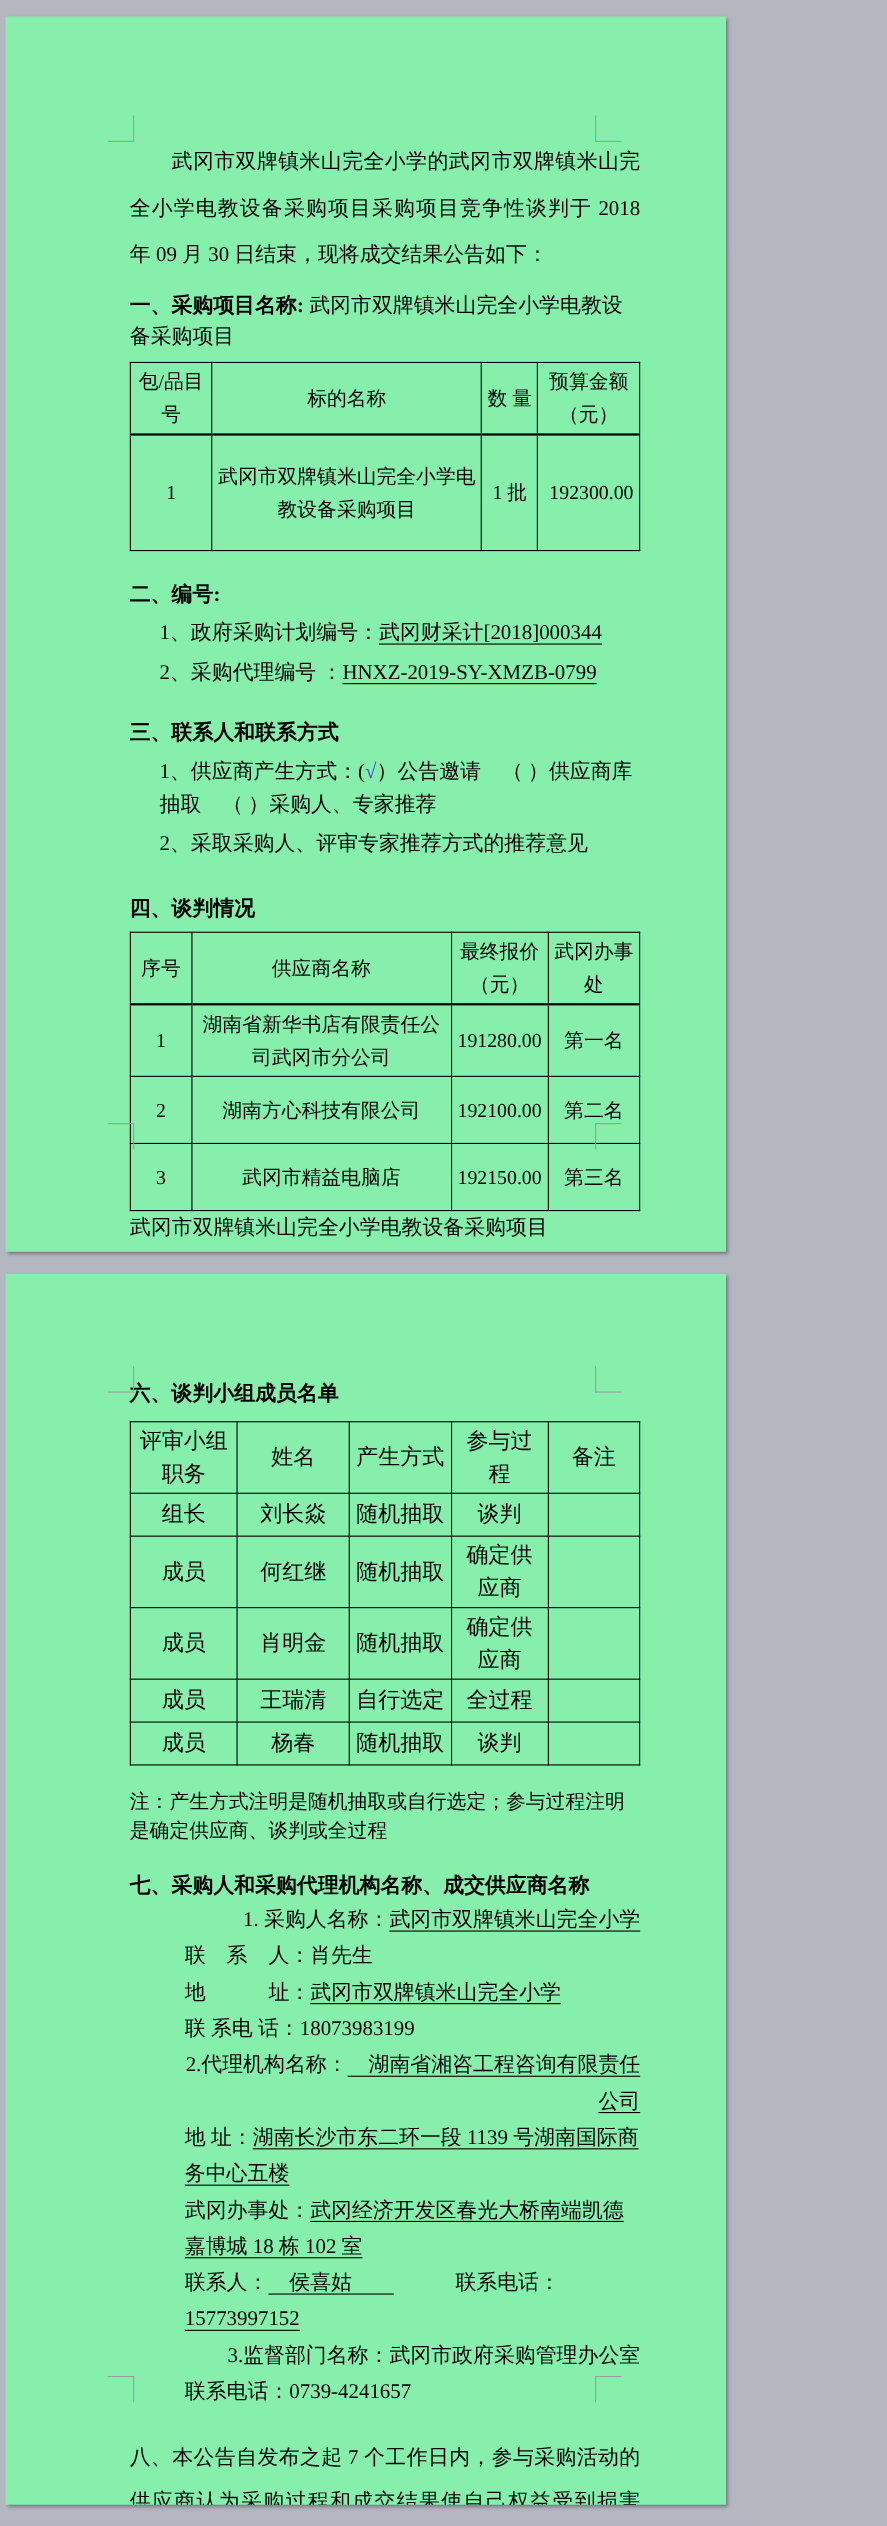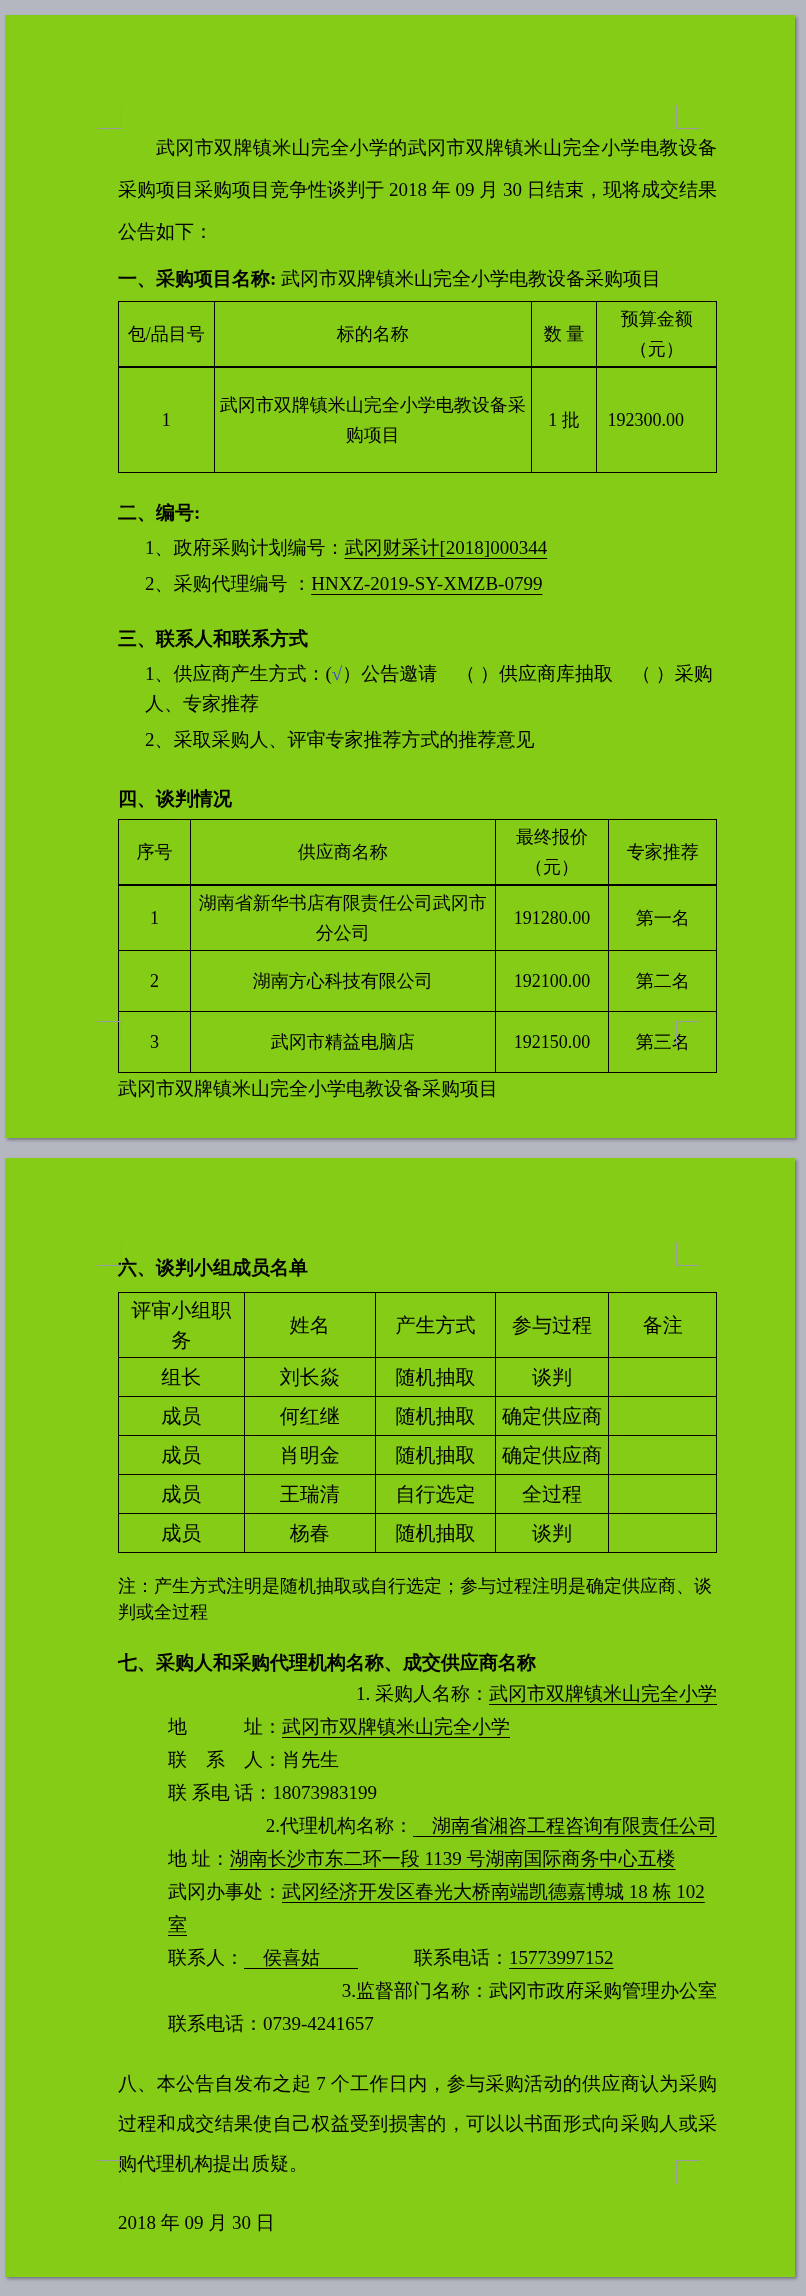--- a/index.html
+++ b/index.html
@@ -4,21 +4,21 @@
 <style>
   html,body{margin:0;padding:0;}
   body{
     width:806px;height:2296px;box-sizing:border-box;
     padding:15px 6px 19px 5px;
     background:#b4b6c0;
     font-family:"Liberation Serif","DejaVu Serif",serif;
     color:#000;overflow:hidden;
   }
   .page{
-    width:790px;background:#84cc16;position:relative;overflow:hidden;
+    width:655px;background:#86efac;position:relative;overflow:hidden;
     box-shadow:2px 2px 3px rgba(70,72,82,0.55);
     font-family:Liberation Serif, serif;
   }
   .page1{height:1123px;}
   .page2{height:1119px;margin-top:20px;}
   .content{padding:0 78px 0 113px;font-size:19px;line-height:30px;}
   .page1 .content{padding-top:112px;}
   .page2 .content{padding-top:96px;}
 
   
@@ -118,21 +118,21 @@
           <col style="width:12%">
           <col style="width:51%">
           <col style="width:19%">
           <col style="width:18%">
         </colgroup>
     <thead>
           <tr>
             <th>序号</th>
             <th>供应商名称</th>
             <th>最终报价（元）</th>
-            <th>专家推荐</th>
+            <th>武冈办事处</th>
           </tr>
         </thead>
         <tbody>
           <tr>
             <td>1</td>
             <td>湖南省新华书店有限责任公司武冈市分公司</td>
             <td>191280.00</td>
             <td>第一名</td>
           </tr>
           <tr>
@@ -217,22 +217,22 @@
             <td>谈判</td>
             <td></td>
           </tr>
         </tbody>
       </table>
     <div class="note">注：产生方式注明是随机抽取或自行选定；参与过程注明是确定供应商、谈判或全过程</div>
 
     <p class="h" style="margin-top:24px;">七、采购人和采购代理机构名称、成交供应商名称</p>
 
     <div class="s7line ind1"><span>1. 采购人名称：</span><span class="u">武冈市双牌镇米山完全小学</span></div>
+    <div class="s7line ind2"><span>联　系　人：</span><span>肖先生</span></div>
     <div class="s7line ind2"><span>地　　　址：</span><span class="u">武冈市双牌镇米山完全小学</span></div>
-    <div class="s7line ind2"><span>联　系　人：</span><span>肖先生</span></div>
     <div class="s7line ind2"><span>联 系电 话：</span><span>18073983199</span></div>
     <div class="s7line ind1"><span>2.代理机构名称：</span><span class="u">　湖南省湘咨工程咨询有限责任公司</span></div>
     <div class="s7line ind2"><span>地 址：</span><span class="u">湖南长沙市东二环一段 1139 号湖南国际商务中心五楼</span></div>
     <div class="s7line ind2"><span>武冈办事处：</span><span class="u">武冈经济开发区春光大桥南端凯德嘉博城 18 栋 102 室 </span></div>
     <div class="s7line ind2"><span>联系人：</span><span class="u">　侯喜姑　　</span><span class="pair-gap"></span><span>联系电话：</span><span class="u">15773997152</span></div>
     <div class="s7line ind1"><span>3.监督部门名称：</span><span>武冈市政府采购管理办公室</span></div>
     <div class="s7line ind2"><span>联系电话：</span><span>0739-4241657</span></div>
 
     <p class="s8">八、本公告自发布之起 7 个工作日内，参与采购活动的供应商认为采购过程和成交结果使自己权益受到损害的，可以以书面形式向采购人或采购代理机构提出质疑。</p>
     <div class="date">2018 年 09 月 30 日</div>

